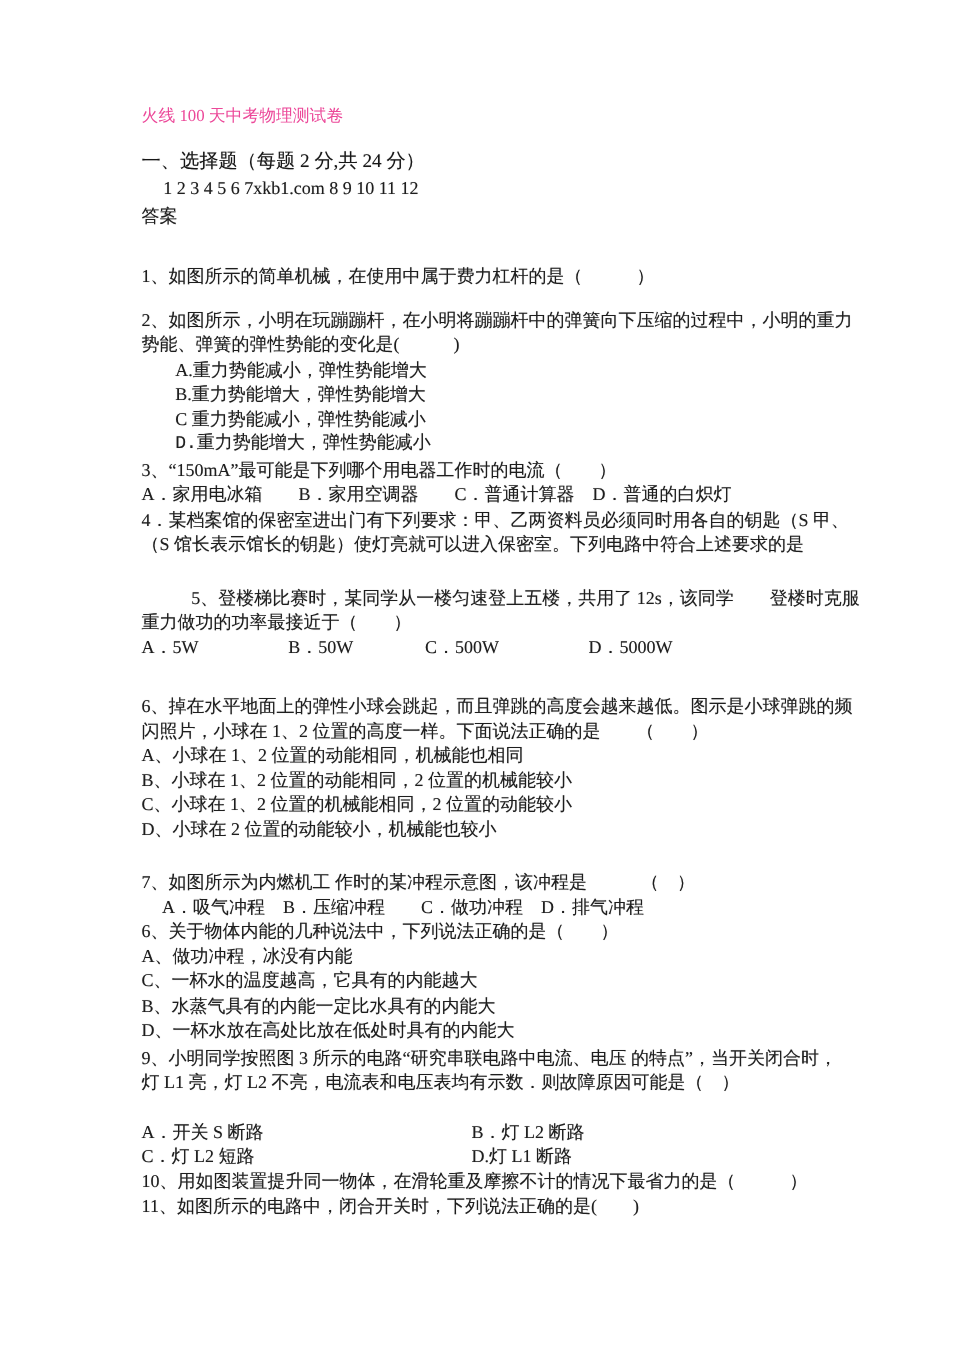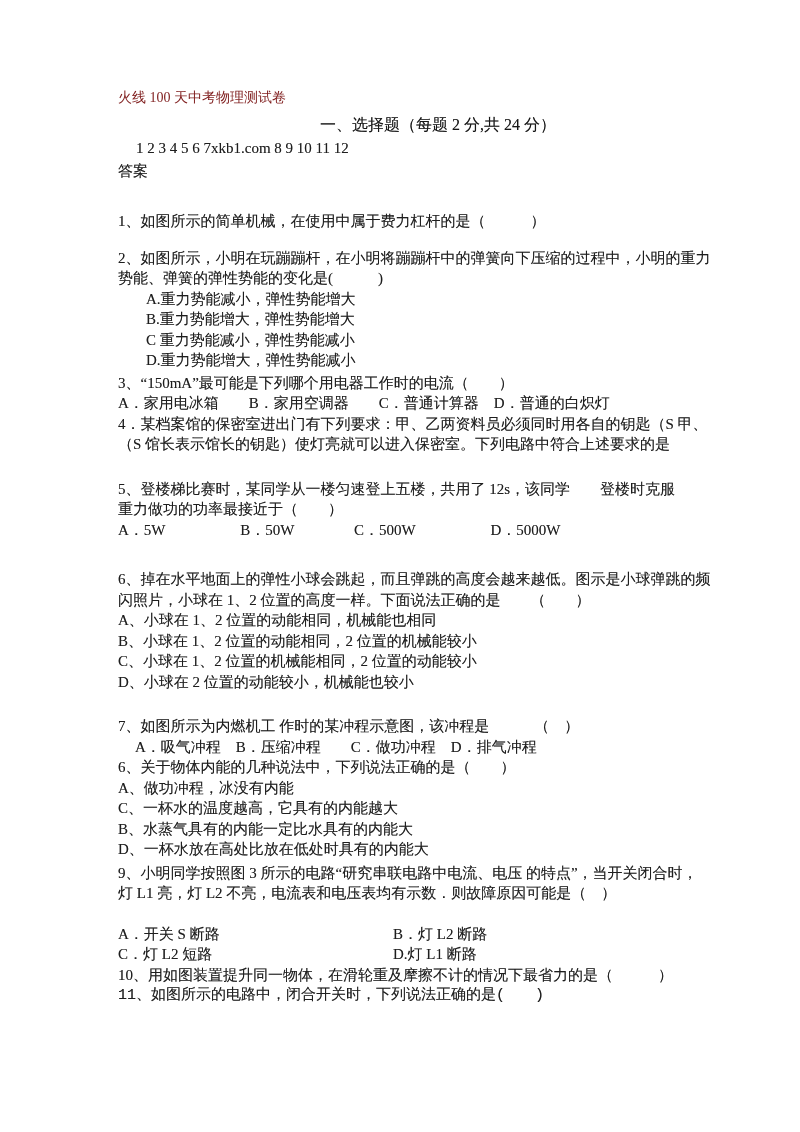--- a/index.html
+++ b/index.html
@@ -24,68 +24,68 @@
   }
   .line {
     font-size: 15px;
     line-height: 20.5px;
     white-space: pre;
     color: #1e1e1e;
     text-shadow: 0 0 0.6px rgba(30,30,30,0.45);
   }
   .line.title {
     font-size: 14px;
-    color: #7f1d1d;
+    color: #ec4899;
     text-shadow: none;
   }
   .line.heading {
     font-size: 16px;
     color: #171717;
   }
   .col-left {
     display: inline-block;
     width: 275px;
   }
 </style>
 </head>
 <body>
 
 <div class="page">
   <div class="content">
       <div class="line title">火线 100 天中考物理测试卷</div>
-      <div class="line heading" style="margin-top: 6px; text-align: center;">一、选择题（每题 2 分,共 24 分）</div>
+      <div class="line heading" style="margin-top: 16px;">一、选择题（每题 2 分,共 24 分）</div>
       <div class="line" style="margin-top: 3px; padding-left: 18px;">1 2 3 4 5 6 7xkb1.com 8 9 10 11 12</div>
       <div class="line" style="margin-top: 2px;">答案</div>
       <div class="line" style="margin-top: 30px;">1、如图所示的简单机械，在使用中属于费力杠杆的是（　　　）</div>
       <div class="line" style="margin-top: 16px;">2、如图所示，小明在玩蹦蹦杆，在小明将蹦蹦杆中的弹簧向下压缩的过程中，小明的重力</div>
       <div class="line">势能、弹簧的弹性势能的变化是(　　　)</div>
       <div class="line" style="padding-left: 28px;">A.重力势能减小，弹性势能增大</div>
       <div class="line" style="padding-left: 28px;">B.重力势能增大，弹性势能增大</div>
       <div class="line" style="padding-left: 28px;">C 重力势能减小，弹性势能减小</div>
-      <div class="line" style="padding-left: 28px;">D.重力势能增大，弹性势能减小</div>
+      <div class="line" style="padding-left: 28px; font-family: Liberation Mono, monospace;">D.重力势能增大，弹性势能减小</div>
       <div class="line" style="margin-top: 2px;">3、“150mA”最可能是下列哪个用电器工作时的电流（　　）</div>
       <div class="line">A．家用电冰箱　　B．家用空调器　　C．普通计算器　D．普通的白炽灯</div>
       <div class="line">4．某档案馆的保密室进出门有下列要求：甲、乙两资料员必须同时用各自的钥匙（S 甲、</div>
       <div class="line">（S 馆长表示馆长的钥匙）使灯亮就可以进入保密室。下列电路中符合上述要求的是</div>
-      <div class="line" style="margin-top: 24px;">5、登楼梯比赛时，某同学从一楼匀速登上五楼，共用了 12s，该同学　　登楼时克服</div>
+      <div class="line" style="margin-top: 24px; text-align: center;">5、登楼梯比赛时，某同学从一楼匀速登上五楼，共用了 12s，该同学　　登楼时克服</div>
       <div class="line">重力做功的功率最接近于（　　）</div>
       <div class="line">A．5W　　　　　B．50W　　　　C．500W　　　　　D．5000W</div>
       <div class="line" style="margin-top: 29px;">6、掉在水平地面上的弹性小球会跳起，而且弹跳的高度会越来越低。图示是小球弹跳的频</div>
       <div class="line">闪照片，小球在 1、2 位置的高度一样。下面说法正确的是　　（　　）</div>
       <div class="line">A、小球在 1、2 位置的动能相同，机械能也相同</div>
       <div class="line">B、小球在 1、2 位置的动能相同，2 位置的机械能较小</div>
       <div class="line">C、小球在 1、2 位置的机械能相同，2 位置的动能较小</div>
       <div class="line">D、小球在 2 位置的动能较小，机械能也较小</div>
       <div class="line" style="margin-top: 24px;">7、如图所示为内燃机工 作时的某冲程示意图，该冲程是　　　（　）</div>
       <div class="line" style="padding-left: 17px;">A．吸气冲程　B．压缩冲程　　C．做功冲程　D．排气冲程</div>
       <div class="line">6、关于物体内能的几种说法中，下列说法正确的是（　　）</div>
       <div class="line">A、做功冲程，冰没有内能</div>
       <div class="line">C、一杯水的温度越高，它具有的内能越大</div>
       <div class="line">B、水蒸气具有的内能一定比水具有的内能大</div>
       <div class="line">D、一杯水放在高处比放在低处时具有的内能大</div>
       <div class="line" style="margin-top: 3px;">9、小明同学按照图 3 所示的电路“研究串联电路中电流、电压 的特点”，当开关闭合时，</div>
       <div class="line">灯 L1 亮，灯 L2 不亮，电流表和电压表均有示数．则故障原因可能是（　）</div>
       <div class="line" style="margin-top: 20px;"><span class="col-left">A．开关 S 断路</span><span>B．灯 L2 断路</span></div>
       <div class="line"><span class="col-left">C．灯 L2 短路</span><span>D.灯 L1 断路</span></div>
       <div class="line">10、用如图装置提升同一物体，在滑轮重及摩擦不计的情况下最省力的是（　　　）</div>
-      <div class="line" style="margin-top: 1px; font-family: Liberation Mono, monospace;">11、如图所示的电路中，闭合开关时，下列说法正确的是(　　)</div>
+      <div class="line" style="margin-top: 1px;">11、如图所示的电路中，闭合开关时，下列说法正确的是(　　)</div>
     </div>
 </div>
 
 </body></html>

